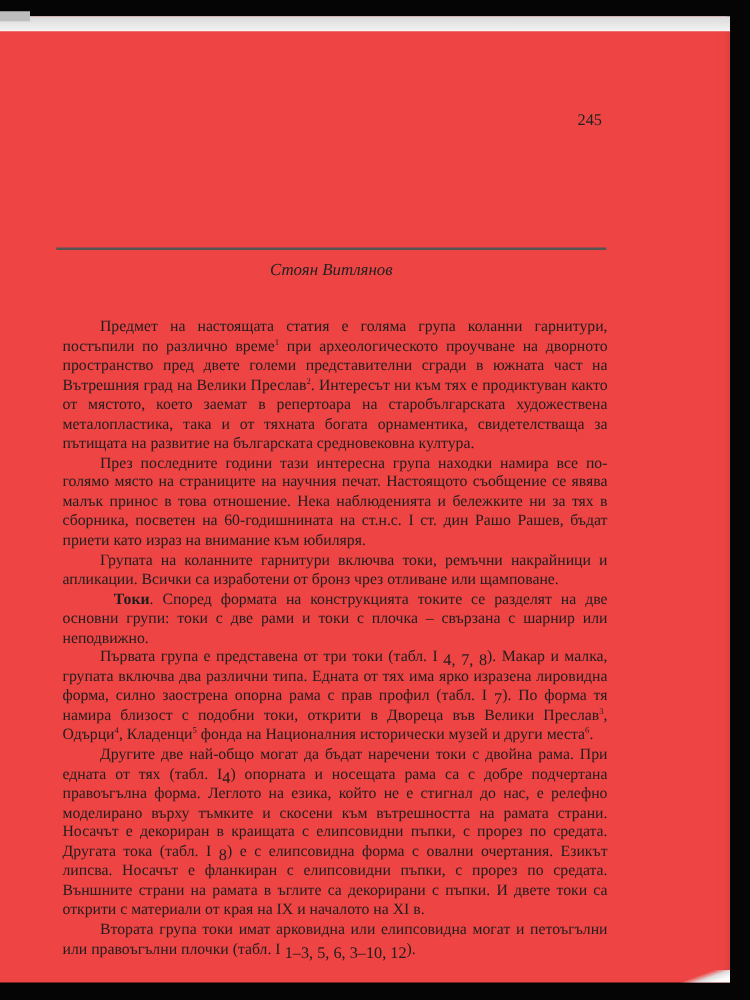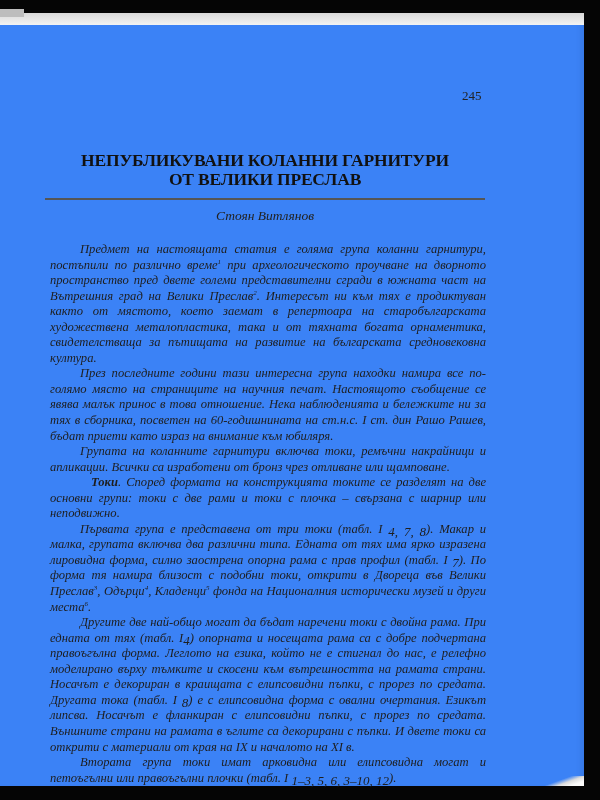--- a/index.html
+++ b/index.html
@@ -6,21 +6,21 @@
   body {
     width: 600px; height: 800px; overflow: hidden;
     background: #050505;
     position: relative;
     font-family: "Liberation Serif", "DejaVu Serif", serif;
   }
   .page {
     position: absolute;
     left: 0; top: 13px;
     width: 584px; height: 773px;
-    background: #3b82f6;
+    background: #ef4444;
     border-top-right-radius: 4px;
     box-shadow: inset -6px 0 10px -6px rgba(0,0,0,0.12);
   }
   .page-top-shade {
     position: absolute; left: 0; top: 0; width: 100%; height: 12px;
     background: linear-gradient(#d9d9d9, #f3f3f3);
   }
   .page-tab {
     position: absolute; left: 0; top: -4px; width: 24px; height: 8px;
     background: #bdbdbd;
@@ -44,44 +44,39 @@
     position: absolute; left: 45px; top: 185px; width: 440px; height: 1.5px;
     background: #555;
   }
   .author {
     position: absolute; left: 45px; top: 195px; width: 440px;
     text-align: center;
     font-style: italic; font-weight: normal; font-size: 13.5px;
     color: #222;
   }
   .body-text {
-    position: absolute; left: 50px; top: 229px; width: 436px;
+    position: absolute; left: 50px; top: 241px; width: 436px;
     font-size: 12.6px; line-height: 15.55px; color: #1e1e1e;
     text-align: justify;
-    font-style: italic;
   }
   .para { text-indent: 30px; margin: 0; }
   .para .bold { font-weight: bold; margin-left: 11px; }
   sup { font-size: 7px; line-height: 0; vertical-align: 5px; }
   sub { font-size: 13px; line-height: 0; vertical-align: -3px; }
 </style>
 </head>
 <body>
 
 <div class="page">
   <div class="page-top-shade"></div>
   <div class="page-tab"></div>
   <div class="bottom-curl"></div>
 
   <div class="page-number">245</div>
 
-  <div class="title">
-    <div>НЕПУБЛИКУВАНИ КОЛАННИ ГАРНИТУРИ</div>
-    <div>ОТ ВЕЛИКИ ПРЕСЛАВ</div>
-  </div>
 
   <div class="rule"></div>
 
   <div class="author">Стоян Витлянов</div>
 
   <div class="body-text" id="body-text">
       <p class="para"><span>Предмет на настоящата статия е голяма група коланни гарнитури, постъпили по различно време</span><sup>1</sup><span> при археологическото проучване на дворното пространство пред двете големи представителни сгради в южната част на Вътрешния град на Велики Преслав</span><sup>2</sup><span>. Интересът ни към тях е продиктуван както от мястото, което заемат в репертоара на старобългарската художествена металопластика, така и от тяхната богата орнаментика, свидетелстваща за пътищата на развитие на българската средновековна култура.</span></p>
       <p class="para"><span>През последните години тази интересна група находки намира все по-голямо място на страниците на научния печат. Настоящото съобщение се явява малък принос в това отношение. Нека наблюденията и бележките ни за тях в сборника, посветен на 60-годишнината на ст.н.с. I ст. дин Рашо Рашев, бъдат приети като израз на внимание към юбиляря.</span></p>
       <p class="para"><span>Групата на коланните гарнитури включва токи, ремъчни накрайници и апликации. Всички са изработени от бронз чрез отливане или щамповане.</span></p>
       <p class="para"><span class="bold">Токи</span><span>. Според формата на конструкцията токите се разделят на две основни групи: токи с две рами и токи с плочка – свързана с шарнир или неподвижно.</span></p>

